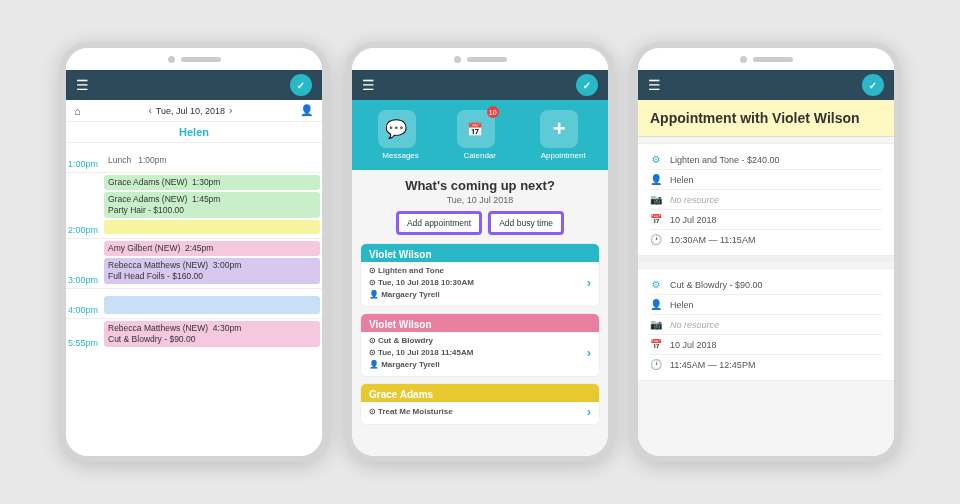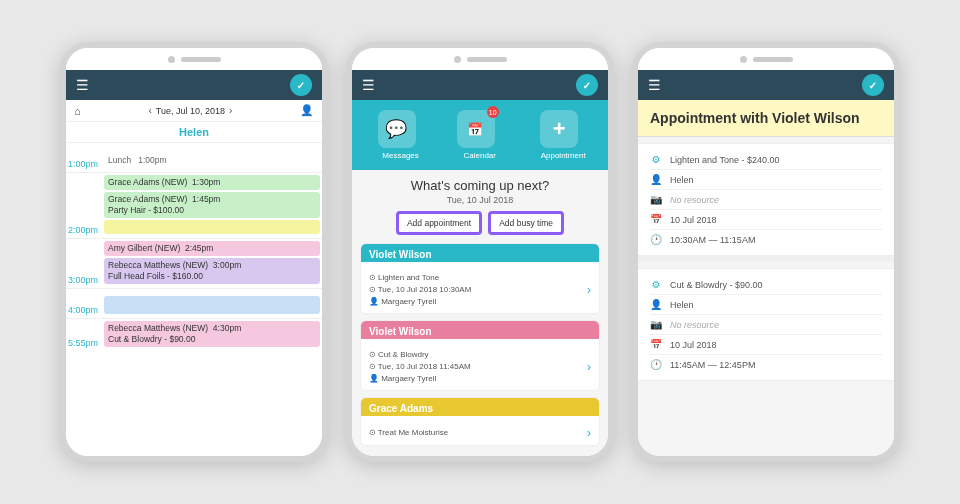--- a/index.html
+++ b/index.html
@@ -206,21 +206,21 @@
       padding-left: 8px;
     }
     .dash-content {
       flex: 1;
       overflow-y: auto;
       padding: 0;
     }
     .dash-whats-next {
       text-align: center;
       font-size: 13px;
-      font-weight: 400;
+      font-weight: 700;
       color: #333;
       padding: 8px 0 2px;
     }
     .dash-date {
       text-align: center;
       font-size: 9px;
       color: #666;
       padding-bottom: 6px;
     }
     .dash-actions {
@@ -248,24 +248,25 @@
       padding: 5px 8px 2px;
       font-size: 10px;
       font-weight: 700;
       color: #fff;
     }
     .dash-appt-header.teal { background: #29b8c8; }
     .dash-appt-header.pink { background: #e87f9e; }
     .dash-appt-header.yellow { background: #e8c830; }
     .dash-appt-body {
       background: #fff;
-      padding: 10px 8px 5px;
+      padding: 3px 8px 5px;
       display: flex;
       align-items: center;
       justify-content: space-between;
+      font-weight: bold;
     }
     .dash-appt-details {
       font-size: 8px;
       color: #555;
       line-height: 1.5;
     }
     .dash-appt-arrow {
       color: #29b8c8;
       font-size: 12px;
     }

